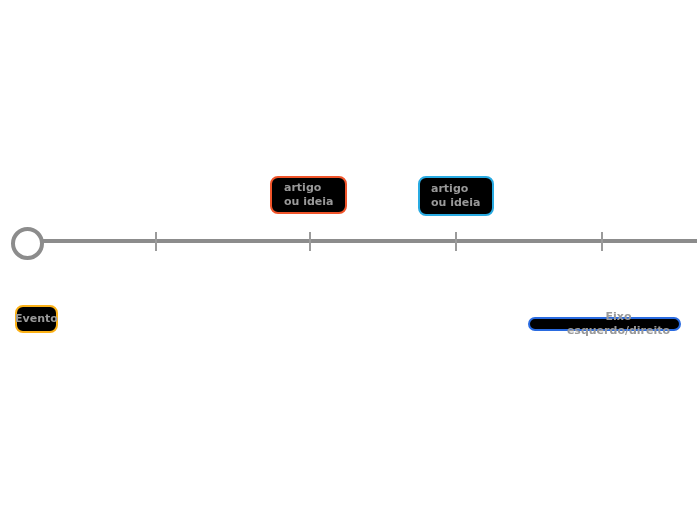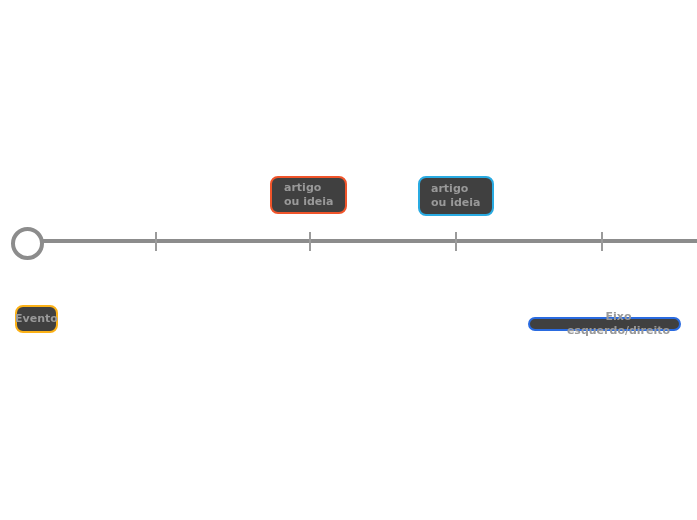--- a/index.html
+++ b/index.html
@@ -42,21 +42,21 @@
     background: #9b9b9b;
   }
   .tick-1 { left: 155px; }
   .tick-2 { left: 309px; }
   .tick-3 { left: 455px; }
   .tick-4 { left: 601px; }
   
   .node {
     position: absolute;
     box-sizing: border-box;
-    background: #404040;
+    background: #000000;
     border: 2px solid #8b5cf6;
     border-radius: 8px;
     color: #999999;
     font-size: 11px;
     font-weight: bold;
     white-space: pre-line;
     display: flex;
     align-items: center;
   }
   .node .node-label {

